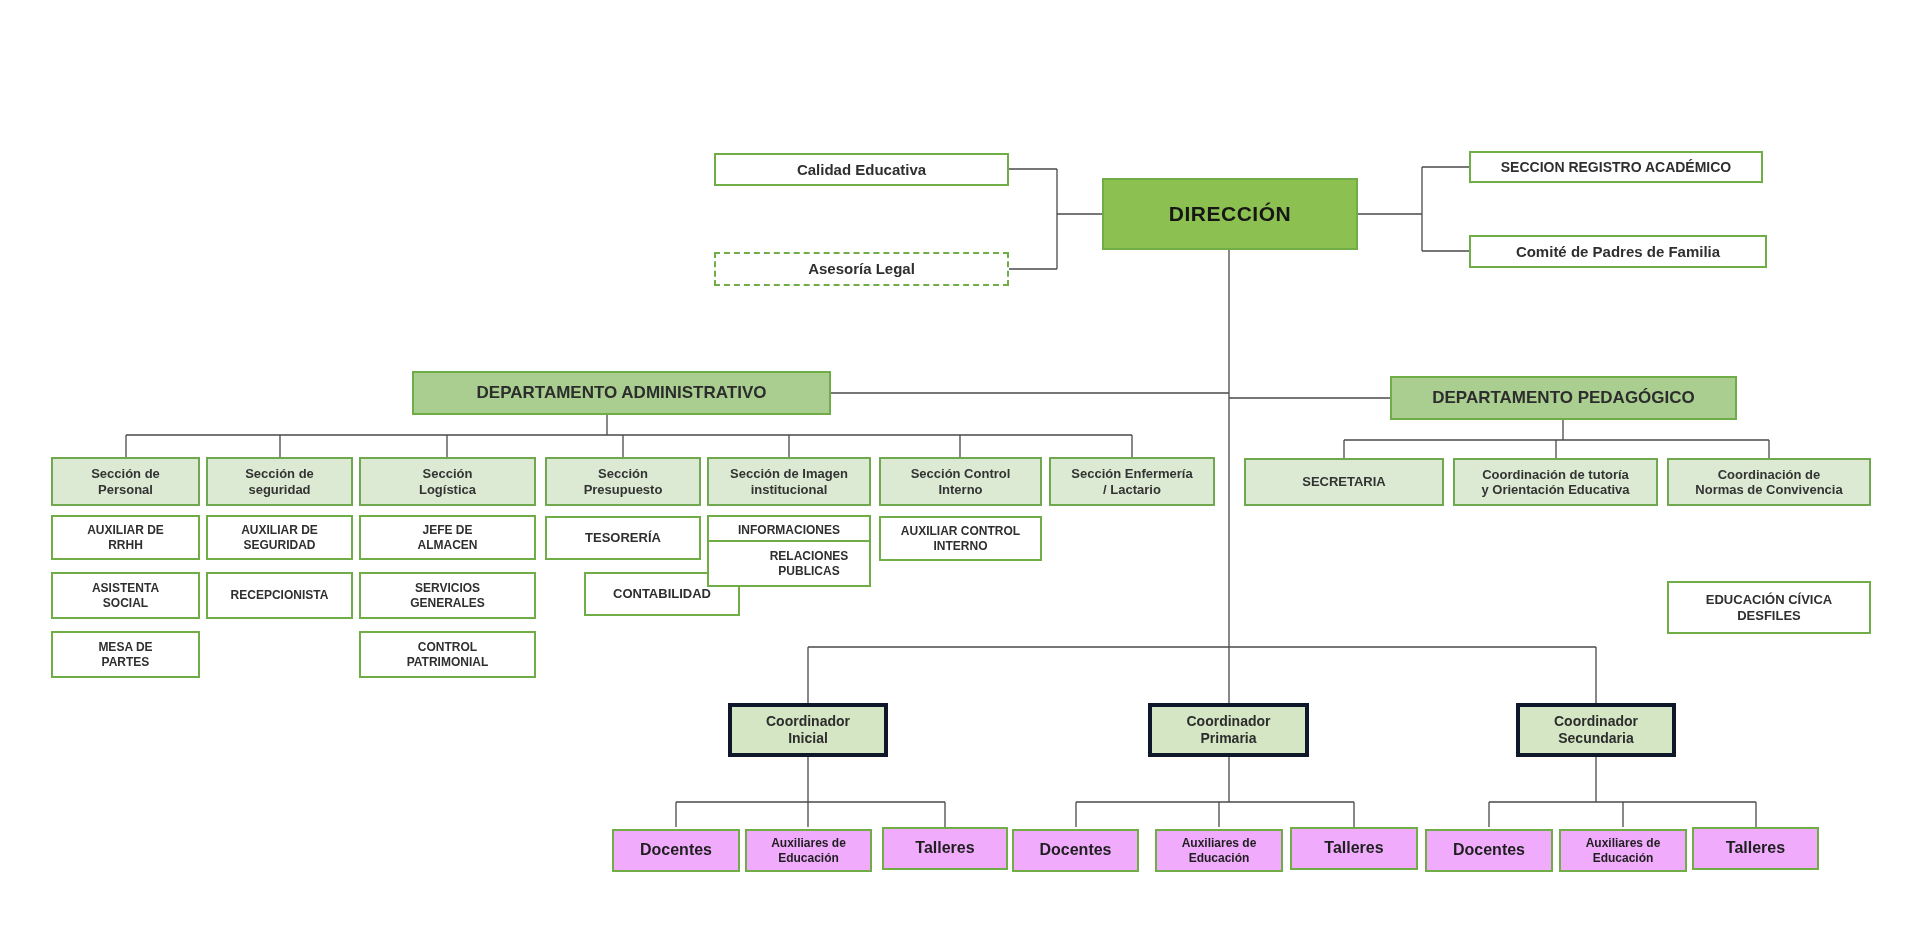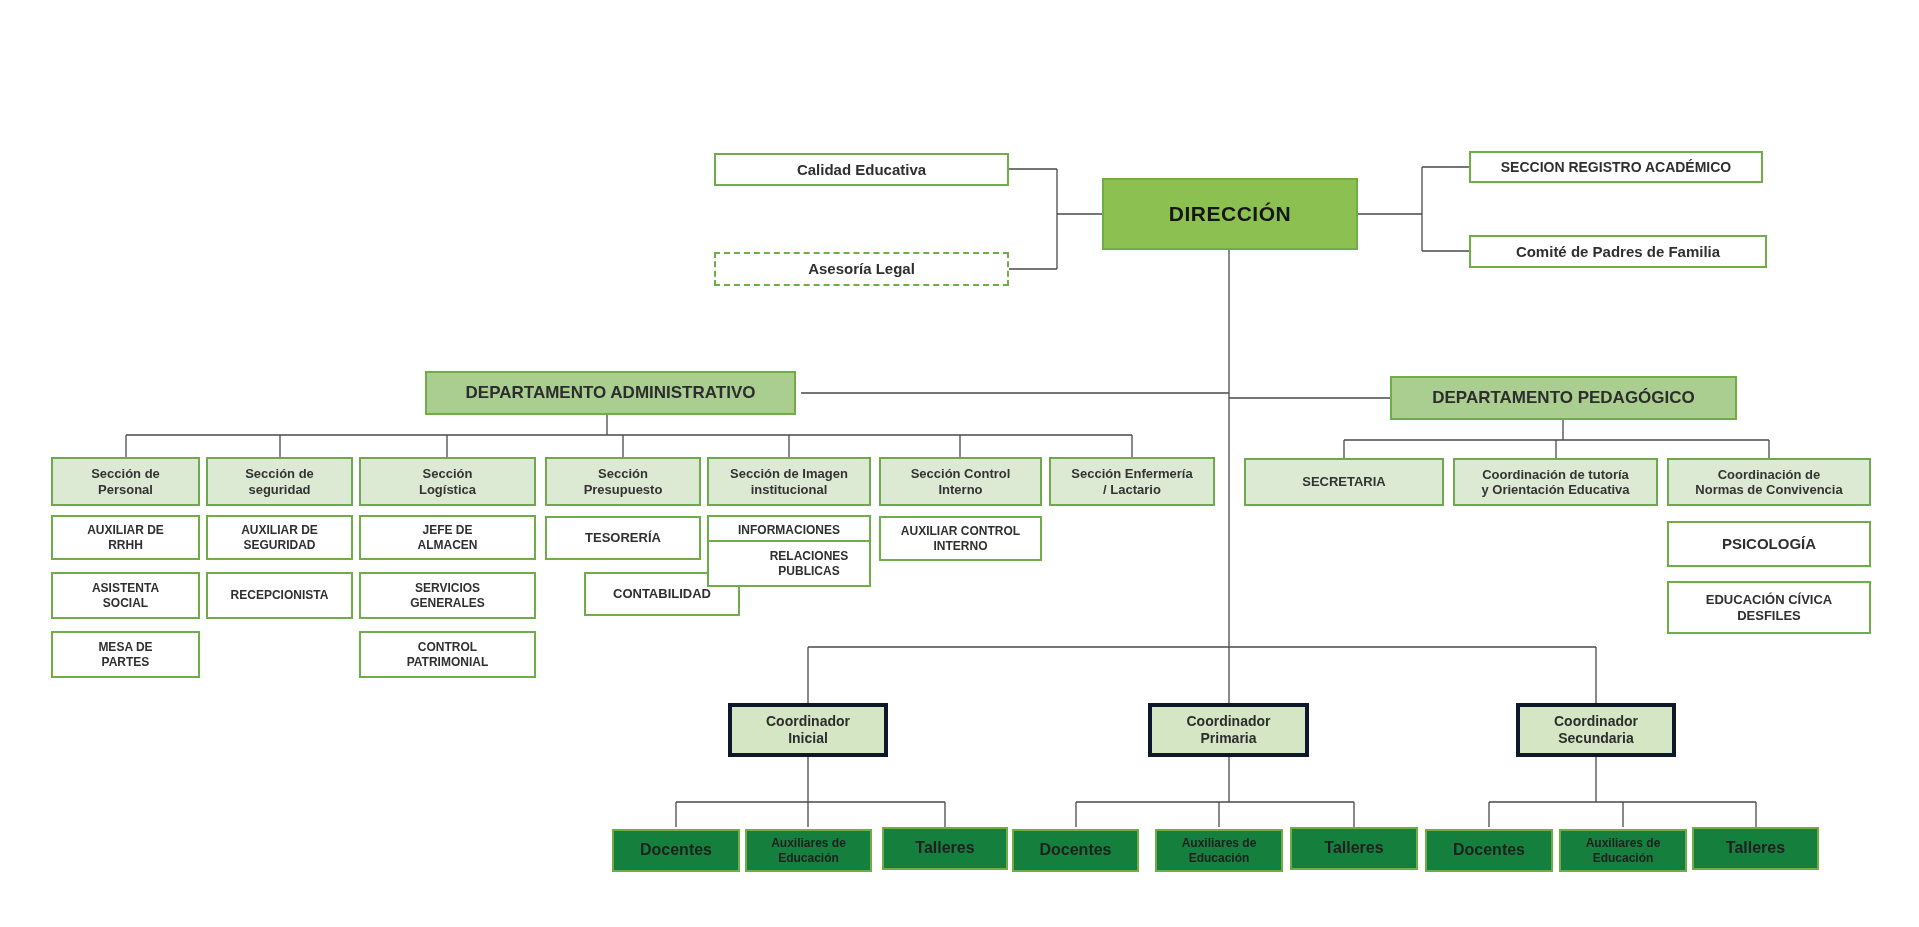--- a/index.html
+++ b/index.html
@@ -27,21 +27,21 @@
     font-weight: bold;
     color: #3b3b3b;
     line-height: 1.18;
     z-index: 1;
   }
   .node span { white-space: pre-line; display: block; width: 100%; padding: 0 4px; }
   .primary        { background: #8CC152; border: 2px solid #70AD47; color: #161616; letter-spacing: 0.5px; }
   .dept           { background: #A9CE90; border: 2px solid #70AD47; color: #2d2d2d; }
   .section        { background: #DCEAD3; border: 2px solid #6FA84F; color: #333333; }
   .coordinator    { background: #D4E6C3; border: 4px solid #0f172a; color: #2d2d2d; }
-  .leaf           { background: #15803d; border: 2px solid #70AD47; color: #1f1f1f; }
+  .leaf           { background: #f0abfc; border: 2px solid #70AD47; color: #1f1f1f; }
   .outline        { background: #ffffff; border: 2px solid #70AD47; color: #2f2f2f; }
   .outline-dashed { background: #ffffff; border: 2px dashed #70AD47; color: #2f2f2f; }
 </style>
 </head>
 <body>
 
 <div id="canvas">
   <svg id="connectors" viewBox="0 0 1919 927" xmlns="http://www.w3.org/2000/svg">
     <path fill="none" stroke="#4A4A4A" stroke-width="1.3" d="M1008 169 H1057 M1008 269 H1057 M1057 169 V269 M1057 214 H1102
              M1358 214 H1422 M1422 167 V251 M1422 167 H1469 M1422 251 H1469
@@ -65,21 +65,21 @@
     </div>
     <div class="node primary" style="left: 1102px; top: 178px; width: 256px; height: 72px; font-size: 21px;">
       <span>DIRECCIÓN</span>
     </div>
     <div class="node outline" style="left: 1469px; top: 151px; width: 294px; height: 32px; font-size: 14px;">
       <span>SECCION REGISTRO ACADÉMICO</span>
     </div>
     <div class="node outline" style="left: 1469px; top: 235px; width: 298px; height: 33px; font-size: 15px;">
       <span>Comité de Padres de Familia</span>
     </div>
-    <div class="node dept" style="left: 425px; top: 371px; width: 371px; height: 44px; font-size: 17px;">
+    <div class="node dept" style="left: 412px; top: 371px; width: 419px; height: 44px; font-size: 17px;">
       <span>DEPARTAMENTO ADMINISTRATIVO</span>
     </div>
     <div class="node dept" style="left: 1390px; top: 376px; width: 347px; height: 44px; font-size: 17px;">
       <span>DEPARTAMENTO PEDAGÓGICO</span>
     </div>
     <div class="node section" style="left: 51px; top: 457px; width: 149px; height: 49px; font-size: 13px;">
       <span>Sección de
 Personal</span>
     </div>
     <div class="node section" style="left: 206px; top: 457px; width: 147px; height: 49px; font-size: 13px;">
@@ -159,23 +159,20 @@
       <span>SECRETARIA</span>
     </div>
     <div class="node section" style="left: 1453px; top: 458px; width: 205px; height: 48px; font-size: 13px;">
       <span>Coordinación de tutoría
 y Orientación Educativa</span>
     </div>
     <div class="node section" style="left: 1667px; top: 458px; width: 204px; height: 48px; font-size: 13px;">
       <span>Coordinación de
 Normas de Convivencia</span>
     </div>
-    <div class="node outline" style="left: 1667px; top: 521px; width: 204px; height: 46px; font-size: 15px;">
-      <span>PSICOLOGÍA</span>
-    </div>
     <div class="node outline" style="left: 1667px; top: 581px; width: 204px; height: 53px; font-size: 13px;">
       <span>EDUCACIÓN CÍVICA
 DESFILES</span>
     </div>
     <div class="node coordinator" style="left: 728px; top: 703px; width: 160px; height: 54px; font-size: 14px;">
       <span>Coordinador
 Inicial</span>
     </div>
     <div class="node coordinator" style="left: 1148px; top: 703px; width: 161px; height: 54px; font-size: 14px;">
       <span>Coordinador

